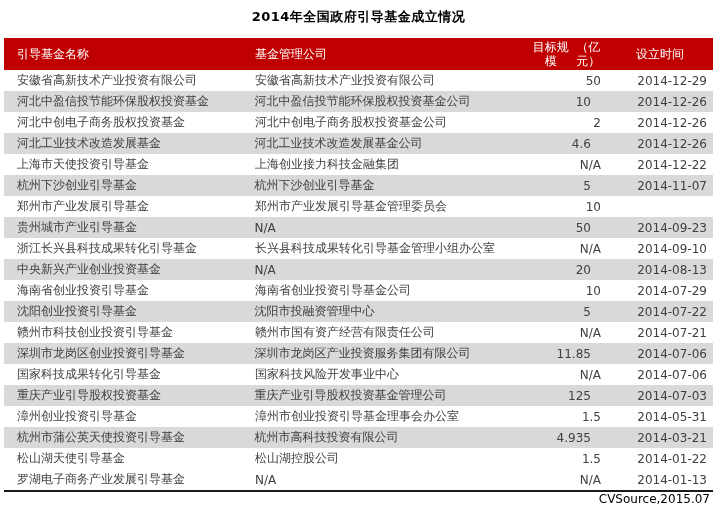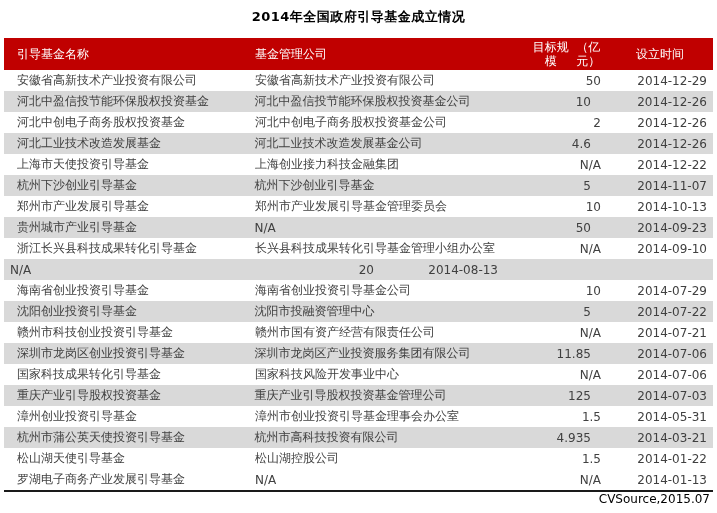--- a/index.html
+++ b/index.html
@@ -122,35 +122,35 @@
         <div class="tr shade">
           <div class="td c1">杭州下沙创业引导基金</div>
           <div class="td c2">杭州下沙创业引导基金</div>
           <div class="td c3">5</div>
           <div class="td c4">2014-11-07</div>
         </div>
         <div class="tr">
           <div class="td c1">郑州市产业发展引导基金</div>
           <div class="td c2">郑州市产业发展引导基金管理委员会</div>
           <div class="td c3">10</div>
-          <div class="td c4">2014-10-13</div>
         </div>
         <div class="tr shade">
           <div class="td c1">贵州城市产业引导基金</div>
           <div class="td c2">N/A</div>
           <div class="td c3">50</div>
           <div class="td c4">2014-09-23</div>
         </div>
         <div class="tr">
           <div class="td c1">浙江长兴县科技成果转化引导基金</div>
           <div class="td c2">长兴县科技成果转化引导基金管理小组办公室</div>
           <div class="td c3">N/A</div>
           <div class="td c4">2014-09-10</div>
         </div>
         <div class="tr shade">
+          <div class="td c1">中央新兴产业创业投资基金</div>
           <div class="td c2">N/A</div>
           <div class="td c3">20</div>
           <div class="td c4">2014-08-13</div>
         </div>
         <div class="tr">
           <div class="td c1">海南省创业投资引导基金</div>
           <div class="td c2">海南省创业投资引导基金公司</div>
           <div class="td c3">10</div>
           <div class="td c4">2014-07-29</div>
         </div>

